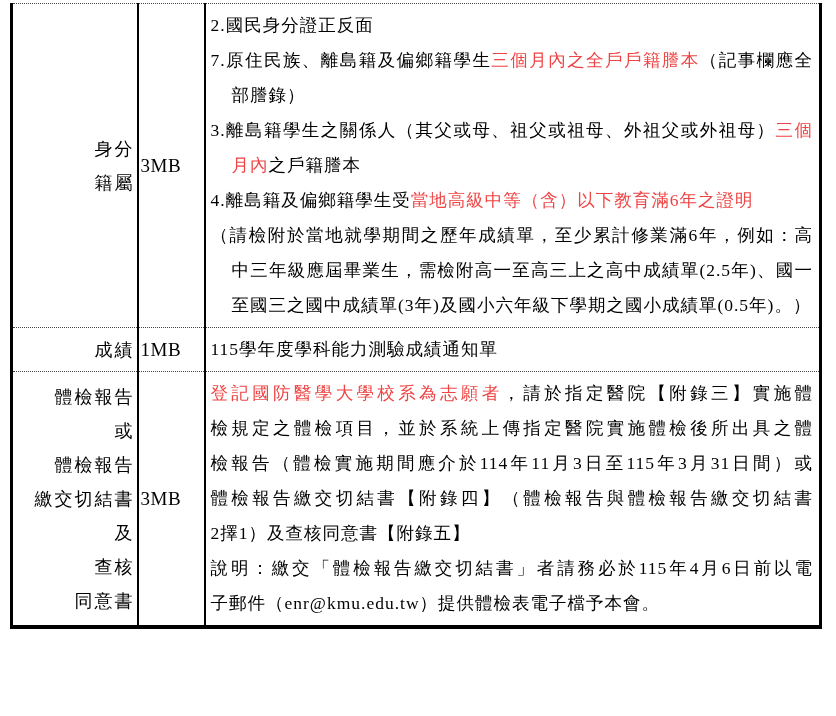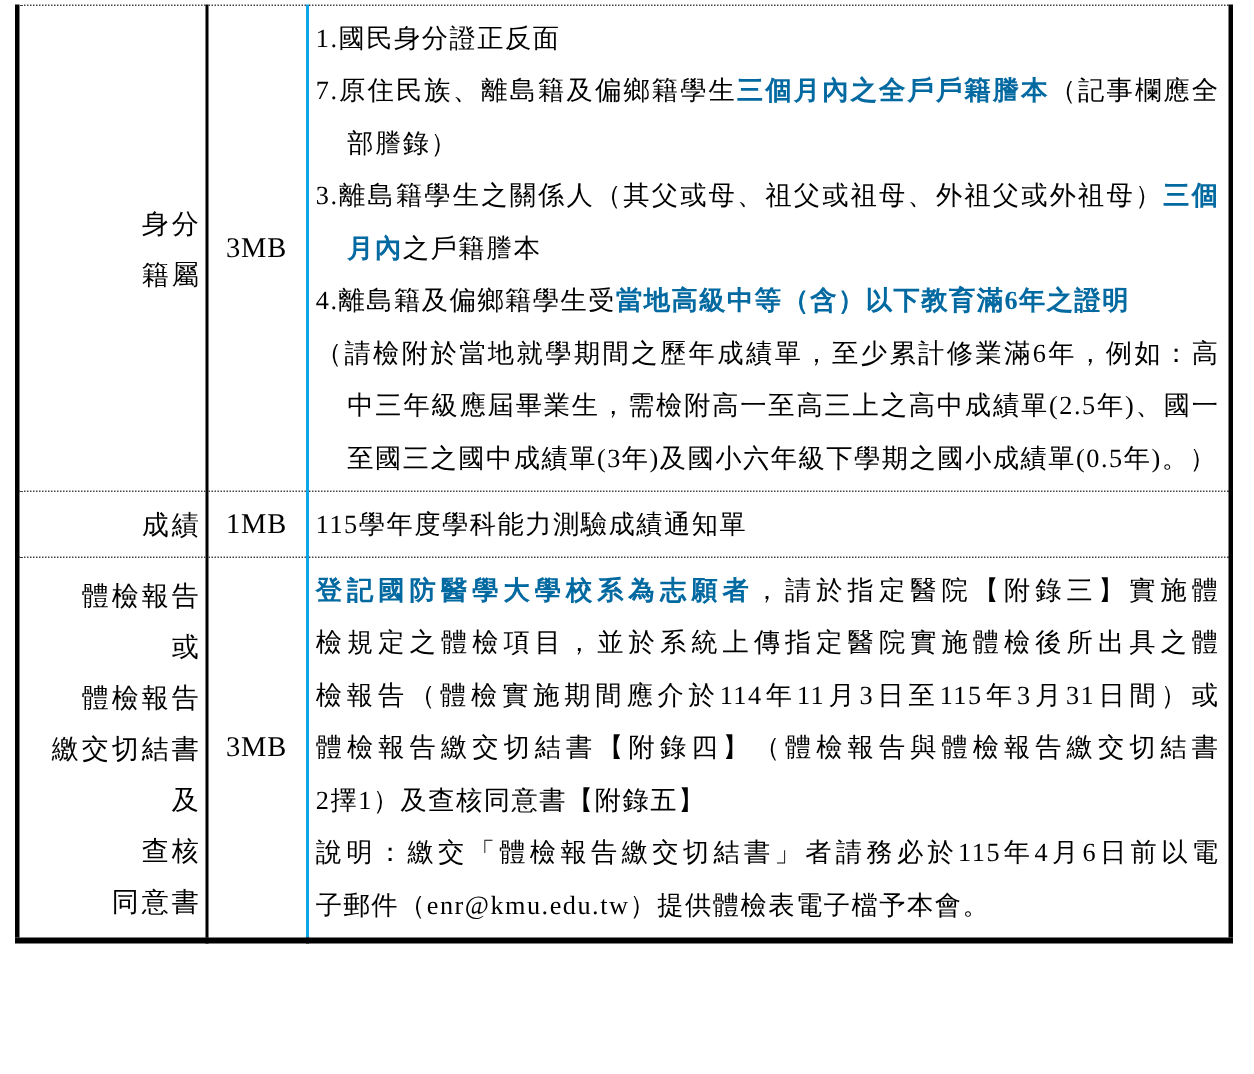--- a/index.html
+++ b/index.html
@@ -31,62 +31,62 @@
   td { vertical-align: middle; }
   td.cat {
     text-align: right;
     font-size: 18px;
     letter-spacing: 2px;
     padding: 4px 2px;
   }
   td.cat .cat-line { line-height: 34px; }
   td.size {
     border-left: 2px solid #000;
-    border-right: 2px solid #0ea5e9;
-    text-align: center;
+    border-right: 2px solid #000000;
+    text-align: left;
     font-size: 19px;
     letter-spacing: 0.5px;
     padding: 4px 2px;
   }
   td.desc {
     padding: 4px 6px 4px 5px;
     font-size: 17.5px;
     letter-spacing: 1px;
   }
   .line {
     line-height: 35px;
     text-align: left;
     white-space: normal;
   }
   .line.fill {
     text-align: justify;
     text-align-last: justify;
   }
   .line.indent { padding-left: 21px; }
-  .red { color: #0369a1; font-weight: bold; }
+  .red { color: #ef4444; }
 </style>
 </head>
 <body>
 
 <div class="page">
   <table class="doc">
     <colgroup>
       <col class="c-cat">
       <col class="c-size">
       <col class="c-desc">
     </colgroup>
     <tbody id="table-body">
         <tr class="doc-row">
           <td class="cat">
             <div class="cat-line">身分</div>
             <div class="cat-line">籍屬</div>
           </td>
           <td class="size">3MB</td>
           <td class="desc">
-            <div class="line"><span class="">1.國民身分證正反面</span></div>
+            <div class="line"><span class="">2.國民身分證正反面</span></div>
             <div class="line fill"><span class="">7.原住民族、離島籍及偏鄉籍學生</span><span class="red">三個月內之全戶戶籍謄本</span><span class="">（記事欄應全</span></div>
             <div class="line indent"><span class="">部謄錄）</span></div>
             <div class="line fill"><span class="">3.離島籍學生之關係人（其父或母、祖父或祖母、外祖父或外祖母）</span><span class="red">三個</span></div>
             <div class="line indent"><span class="red">月內</span><span class="">之戶籍謄本</span></div>
             <div class="line"><span class="">4.離島籍及偏鄉籍學生受</span><span class="red">當地高級中等（含）以下教育滿6年之證明</span></div>
             <div class="line fill"><span class="">（請檢附於當地就學期間之歷年成績單，至少累計修業滿6年，例如：高</span></div>
             <div class="line fill indent"><span class="">中三年級應屆畢業生，需檢附高一至高三上之高中成績單(2.5年)、國一</span></div>
             <div class="line indent"><span class="">至國三之國中成績單(3年)及國小六年級下學期之國小成績單(0.5年)。）</span></div>
           </td>
         </tr>

